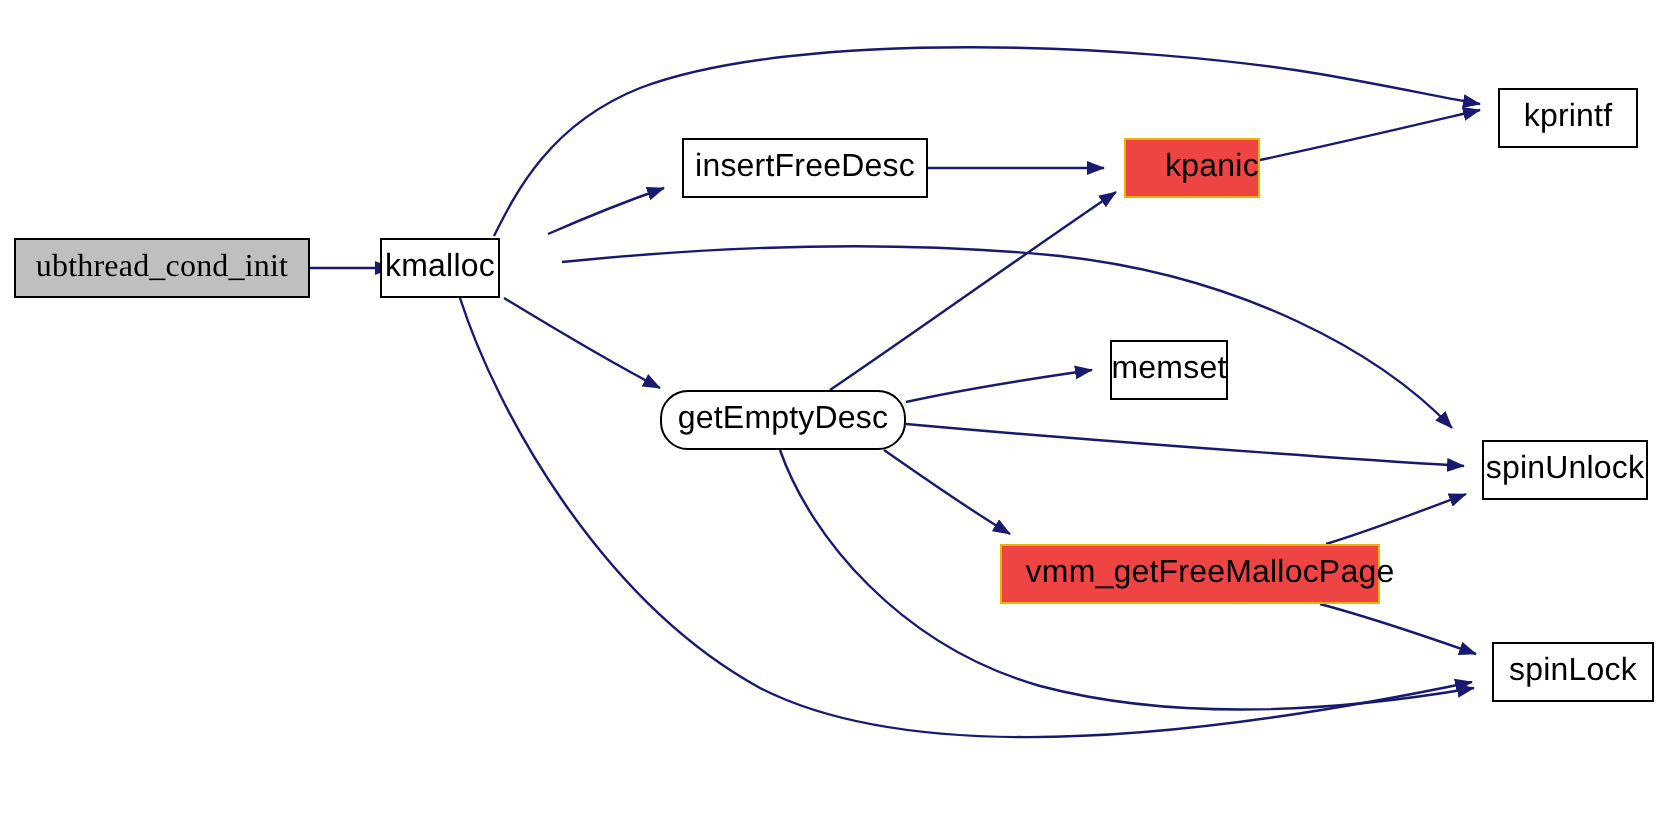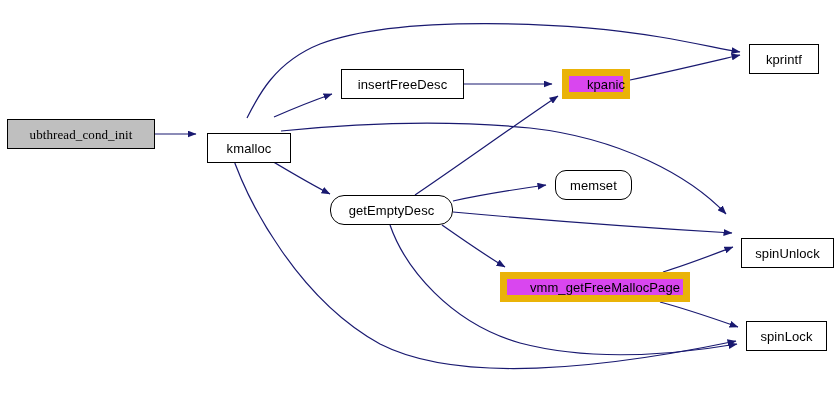--- a/index.html
+++ b/index.html
@@ -28,34 +28,34 @@
   }
   .node {
     position: absolute;
     box-sizing: border-box;
     display: flex;
     align-items: center;
     justify-content: center;
     background: #ffffff;
     border: 1px solid #000000;
     font-family: "Liberation Sans", sans-serif;
-    font-size: 13px;
+    font-size: 16px;
     color: #000000;
     line-height: 1;
     white-space: nowrap;
     letter-spacing: 0.1px;
   }
   .node.highlight {
     background: #bfbfbf;
     border: 1px solid #000000;
     font-family: Liberation Serif, serif;
   }
   .node.danger {
-    border: 7px solid #eab308;
-    background: #d946ef;
+    border: 1px solid #eab308;
+    background: #ef4444;
     padding-left: 20px;
   }
   .node-label {
     pointer-events: none;
   }
 </style>
 </head>
 <body>
 
 <div id="graph-root">
@@ -82,39 +82,39 @@
         <path d="M390,225 C405,268 450,323 520,343 C600,364 690,352 737,344" fill="none" stroke="#191970" stroke-width="1.2" marker-end="url(#arrowhead)"></path>
         <path d="M663,272 C686,265 712,255 733,247" fill="none" stroke="#191970" stroke-width="1.2" marker-end="url(#arrowhead)"></path>
         <path d="M660,302 C690,310 718,320 738,327" fill="none" stroke="#191970" stroke-width="1.2" marker-end="url(#arrowhead)"></path>
       </g>
   </svg>
 
   <div id="node-layer">
       <div class="node highlight" style="left: 7px; top: 119px; width: 148px; height: 30px;">
         <span class="node-label">ubthread_cond_init</span>
       </div>
-      <div class="node" style="left: 207px; top: 119px; width: 84px; height: 30px; margin-top: 14px;">
+      <div class="node" style="left: 190px; top: 119px; width: 60px; height: 30px;">
         <span class="node-label">kmalloc</span>
       </div>
       <div class="node" style="left: 341px; top: 69px; width: 123px; height: 30px;">
         <span class="node-label">insertFreeDesc</span>
       </div>
       <div class="node danger" style="left: 562px; top: 69px; width: 68px; height: 30px;">
         <span class="node-label">kpanic</span>
       </div>
       <div class="node" style="left: 749px; top: 44px; width: 70px; height: 30px;">
         <span class="node-label">kprintf</span>
       </div>
       <div class="node" style="left: 330px; top: 195px; width: 123px; height: 30px; border-radius: 14px;">
         <span class="node-label">getEmptyDesc</span>
       </div>
-      <div class="node" style="left: 555px; top: 170px; width: 77px; height: 30px; border-radius: 11px;">
+      <div class="node" style="left: 555px; top: 170px; width: 59px; height: 30px;">
         <span class="node-label">memset</span>
       </div>
-      <div class="node" style="left: 741px; top: 238px; width: 93px; height: 30px;">
+      <div class="node" style="left: 741px; top: 220px; width: 83px; height: 30px;">
         <span class="node-label">spinUnlock</span>
       </div>
       <div class="node danger" style="left: 500px; top: 272px; width: 190px; height: 30px; justify-content: center;">
         <span class="node-label">vmm_getFreeMallocPage</span>
       </div>
       <div class="node" style="left: 746px; top: 321px; width: 81px; height: 30px;">
         <span class="node-label">spinLock</span>
       </div>
     </div>
 

